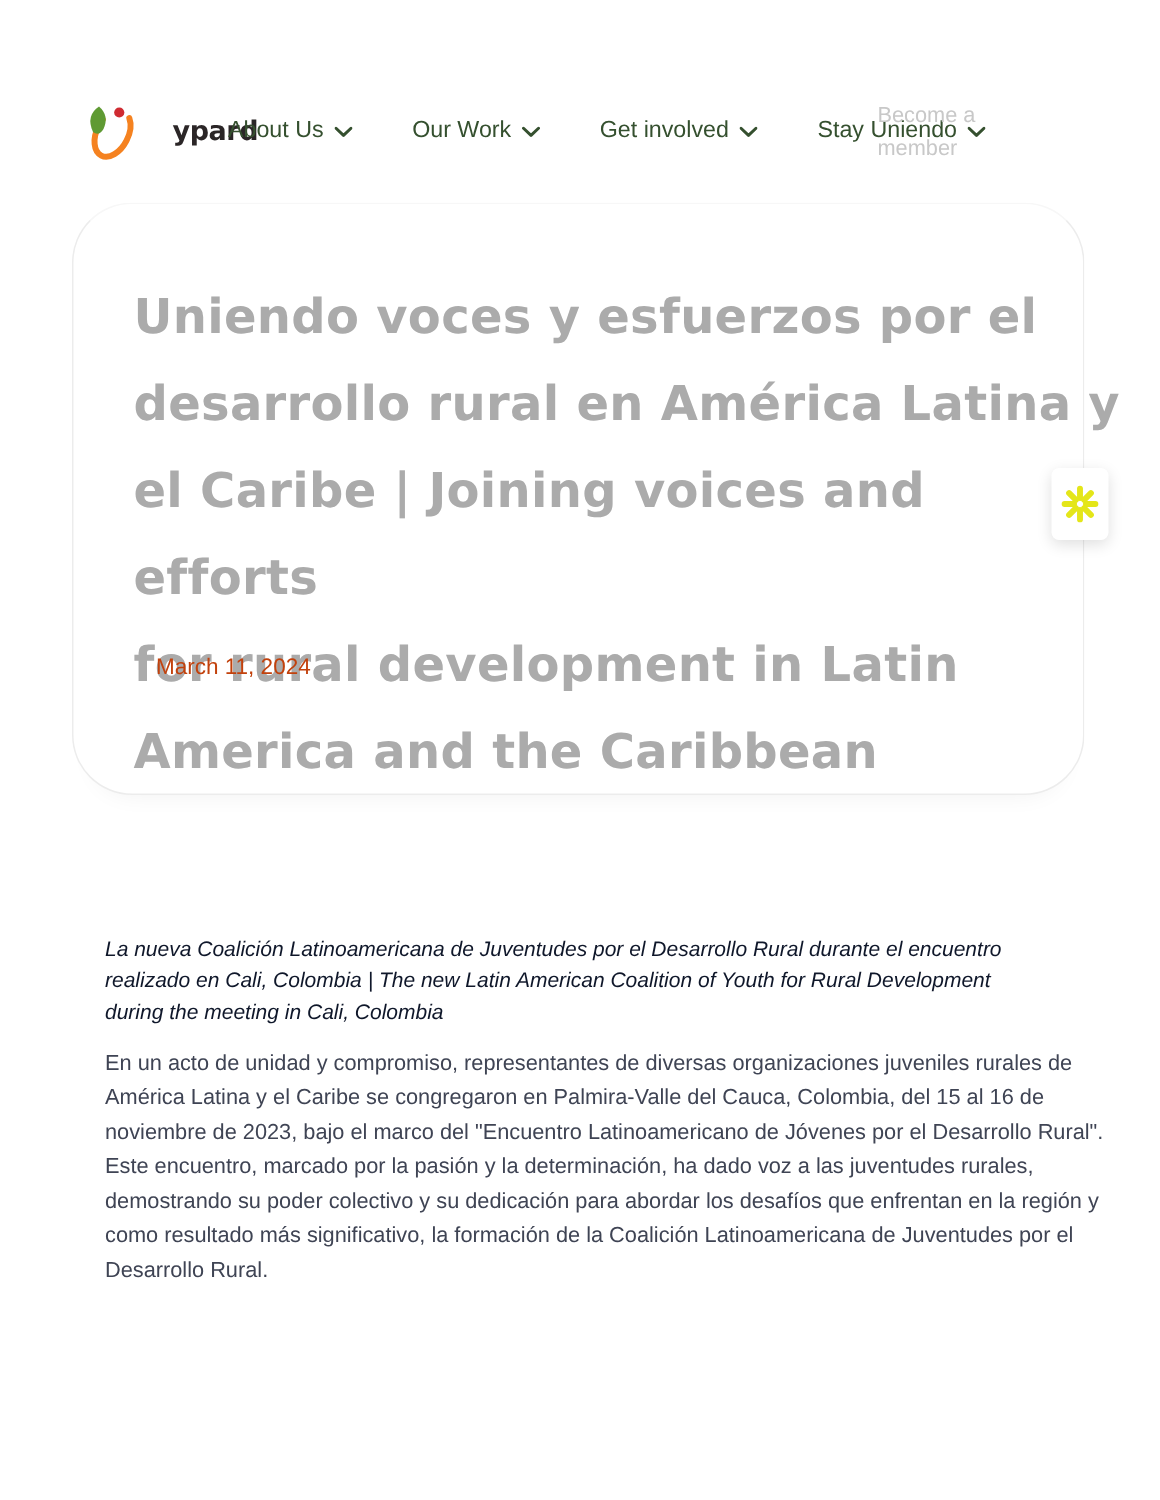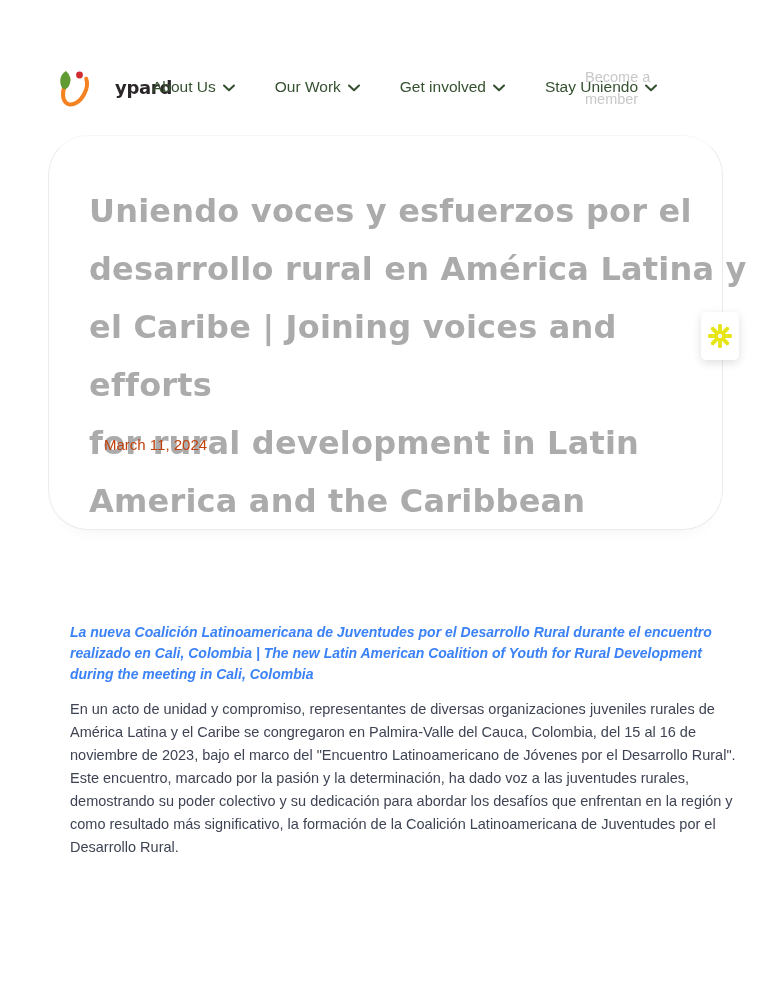--- a/index.html
+++ b/index.html
@@ -102,24 +102,24 @@
 
   
   .article {
     position: absolute;
     left: 70px; top: 622px;
     width: 690px;
   }
   .article-caption {
     white-space: pre-line;
     font-style: italic;
-    font-weight: 700;
+    font-weight: 400;
     font-size: 14px;
     line-height: 21px;
-    color: #3b82f6;
+    color: #0f172a;
   }
   .article-note {
     margin-top: 27px;
     font-size: 14.5px;
     line-height: 22px;
     color: #3f4454;
   }
   .article-dateline {
     margin-top: 8px;
     font-size: 14.5px;

